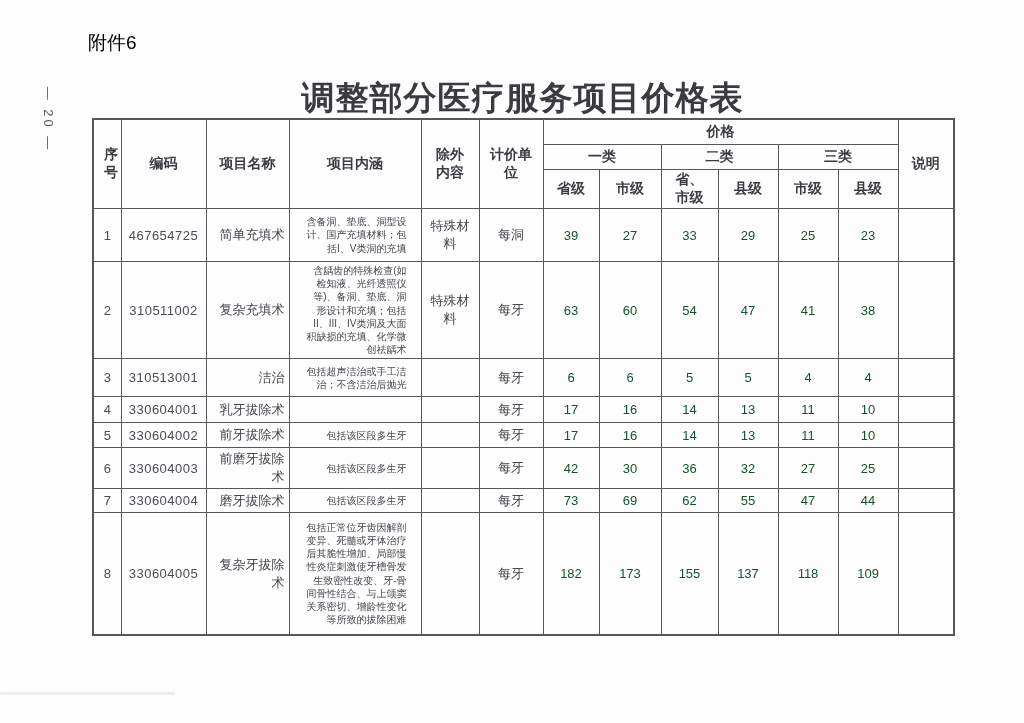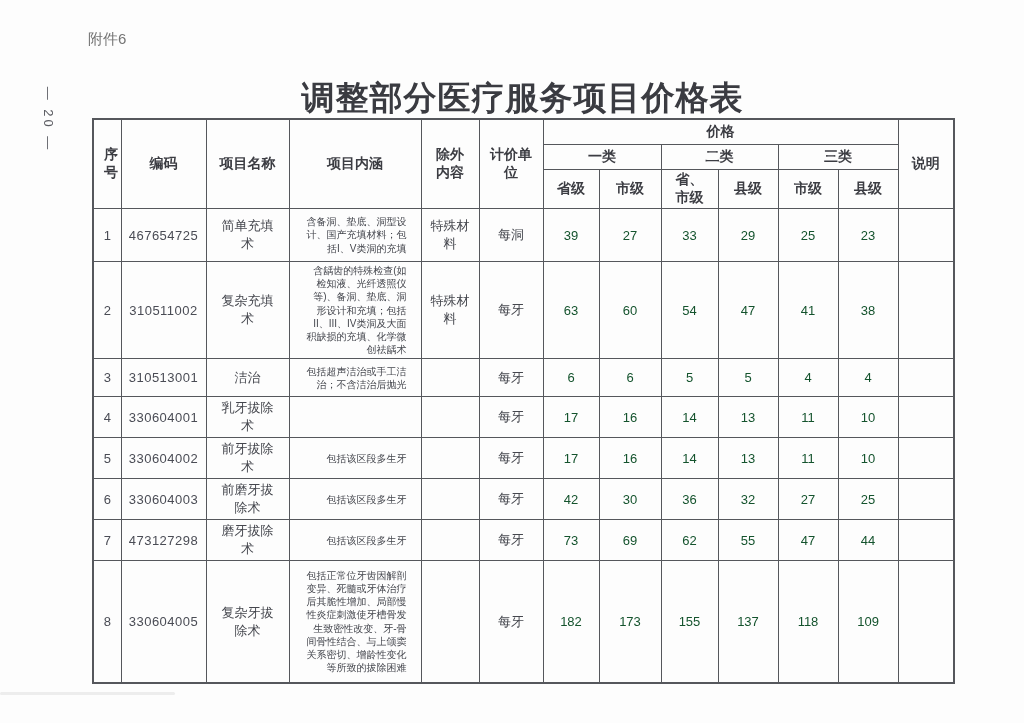--- a/index.html
+++ b/index.html
@@ -4,21 +4,21 @@
 <style>
   html,body { margin:0; padding:0; background:#ffffff; }
   .page {
     position:relative; width:1024px; height:723px;
     background:#fdfdfd; overflow:hidden;
     font-family:"Liberation Sans","DejaVu Sans",sans-serif;
     color:#3e3f45;
   }
   .attachment-label {
     position:absolute; left:88px; top:30px;
-    font-size:15px; color:#737373;
+    font-size:19px; color:#000000;
   }
   .page-number {
     position:absolute; left:16px; top:112px;
     transform:rotate(90deg); transform-origin:center;
     font-size:13px; color:#5c5d63; letter-spacing:3px; white-space:nowrap;
   }
   .doc-title {
     position:absolute; left:92px; top:76px; width:861px;
     text-align:center; font-size:33px; font-weight:bold;
     color:#3a3b41; letter-spacing:1px;
@@ -35,21 +35,21 @@
   thead th {
     font-weight:600; font-size:14px; color:#3c3d43;
     padding:1px 10px; text-align:center; height:22px;
   }
   tbody td {
     font-size:13px; text-align:center; vertical-align:middle;
     padding:1px 3px; color:#45474e;
   }
   td.c-seq   { color:#4a4c55; }
   td.c-code  { letter-spacing:0.5px; color:#4a4c55; }
-  td.c-name  { text-align:center; padding:2px 10px; }
+  td.c-name  { text-align:right; padding:2px 4px; }
   td.c-content {
     text-align:right; font-size:10px; line-height:1.32; padding:2px 14px;
   }
   td.c-price { color:#14532d; }
   tbody tr:nth-child(1){ height:53px; }
   tbody tr:nth-child(2){ height:96px; }
   tbody tr:nth-child(3){ height:38px; }
   tbody tr:nth-child(4){ height:26px; }
   tbody tr:nth-child(5){ height:25px; }
   tbody tr:nth-child(6){ height:24px; }
@@ -199,21 +199,21 @@
           <td class="c-price">42</td>
           <td class="c-price">30</td>
           <td class="c-price">36</td>
           <td class="c-price">32</td>
           <td class="c-price">27</td>
           <td class="c-price">25</td>
           <td class="c-note"></td>
         </tr>
         <tr>
           <td class="c-seq">7</td>
-          <td class="c-code">473127298</td>
+          <td class="c-code">330604004</td>
           <td class="c-name">磨牙拔除术</td>
           <td class="c-content">包括该区段多生牙</td>
           <td class="c-excluded"></td>
           <td class="c-unit">每牙</td>
           <td class="c-price">73</td>
           <td class="c-price">69</td>
           <td class="c-price">62</td>
           <td class="c-price">55</td>
           <td class="c-price">47</td>
           <td class="c-price">44</td>

